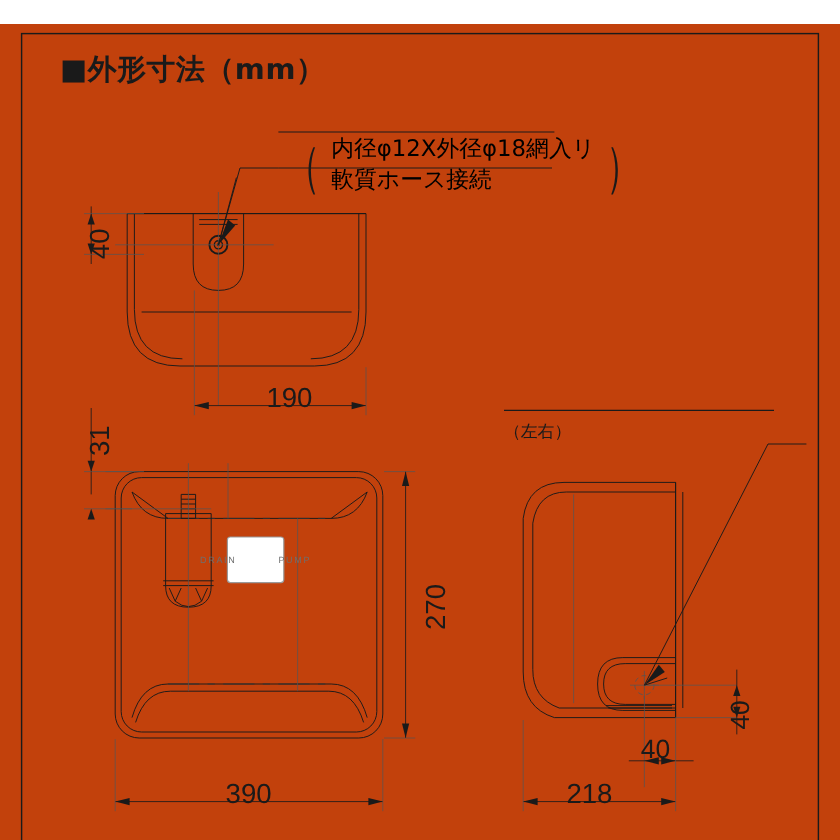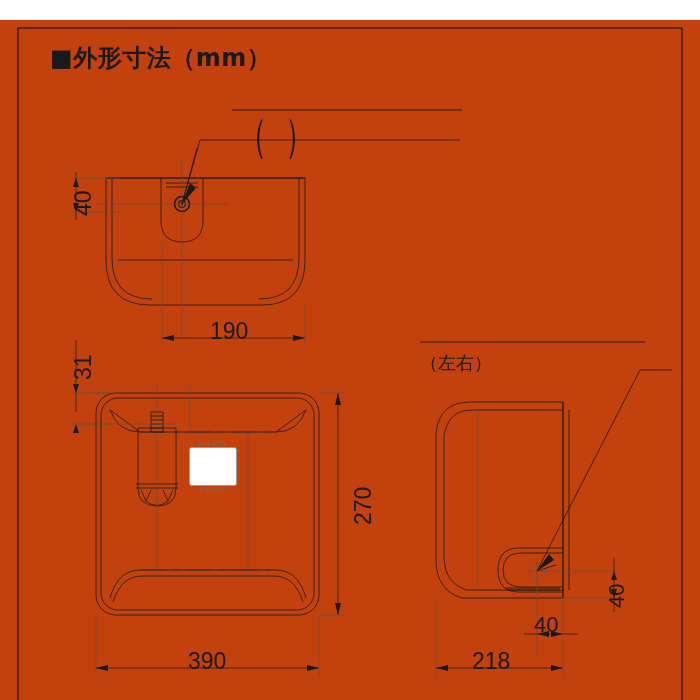--- a/index.html
+++ b/index.html
@@ -194,35 +194,39 @@
       </g>
 
     </g>
   </svg>
 
   <div class="lbl jp" style="left:50px;top:22px;font-size:24px;font-weight:600;letter-spacing:0.5px;">■外形寸法（mm）</div>
 
 
   <div style="position:absolute;left:230px;top:92px;display:flex;align-items:center;">
     <span class="jp" style="font-size:46px;line-height:1;color:#1a1a1a;transform:scaleX(0.6);display:inline-block;">（</span>
+    <span style="display:inline-block;">
+      <span class="jp" style="display:block;font-size:19px;line-height:1.35;">内径φ12X外径φ18網入リ</span>
+      <span class="jp" style="display:block;font-size:19px;line-height:1.35;">軟質ホース接続</span>
+    </span>
     <span class="jp" style="font-size:46px;line-height:1;color:#1a1a1a;transform:scaleX(0.6);display:inline-block;">）</span>
   </div>
 
-  <div class="lbl jp" style="left:420px;top:331px;font-size:18px;">（左右）</div>
+  <div class="lbl jp" style="left:420px;top:331px;font-size:14px;">（左右）</div>
 
   <div style="position:absolute;left:189px;top:427px;width:46px;height:37px;
               border:1.5px solid #9a9a9a;border-radius:3px;background:#fff;
-              display:flex;flex-direction:column;align-items:center;justify-content:center;gap:35px;">
+              display:flex;flex-direction:row;align-items:center;justify-content:center;gap:35px;">
     <span style="font-size:7.5px;letter-spacing:1.4px;color:#6f6f6f;line-height:1.5;">DRAIN</span>
     <span style="font-size:7.5px;letter-spacing:1.4px;color:#6f6f6f;line-height:1.5;">PUMP</span>
   </div>
 
   <div class="lbl dim rot90" style="left:70px;top:196px;font-size:23px;">40</div>
 
-  <div class="lbl dim" style="left:210px;top:298px;font-size:23px;">190</div>
+  <div class="lbl dim" style="left:222px;top:298px;font-size:23px;">190</div>
 
   <div class="lbl dim rot90" style="left:70px;top:360px;font-size:23px;">31</div>
 
   <div class="lbl dim rot90" style="left:350px;top:505px;font-size:23px;">270</div>
 
   <div class="lbl dim" style="left:188px;top:628px;font-size:23px;">390</div>
 
   <div class="lbl dim rot90" style="left:604px;top:588px;font-size:22px;">40</div>
 
   <div class="lbl dim" style="left:534px;top:592px;font-size:22px;">40</div>

